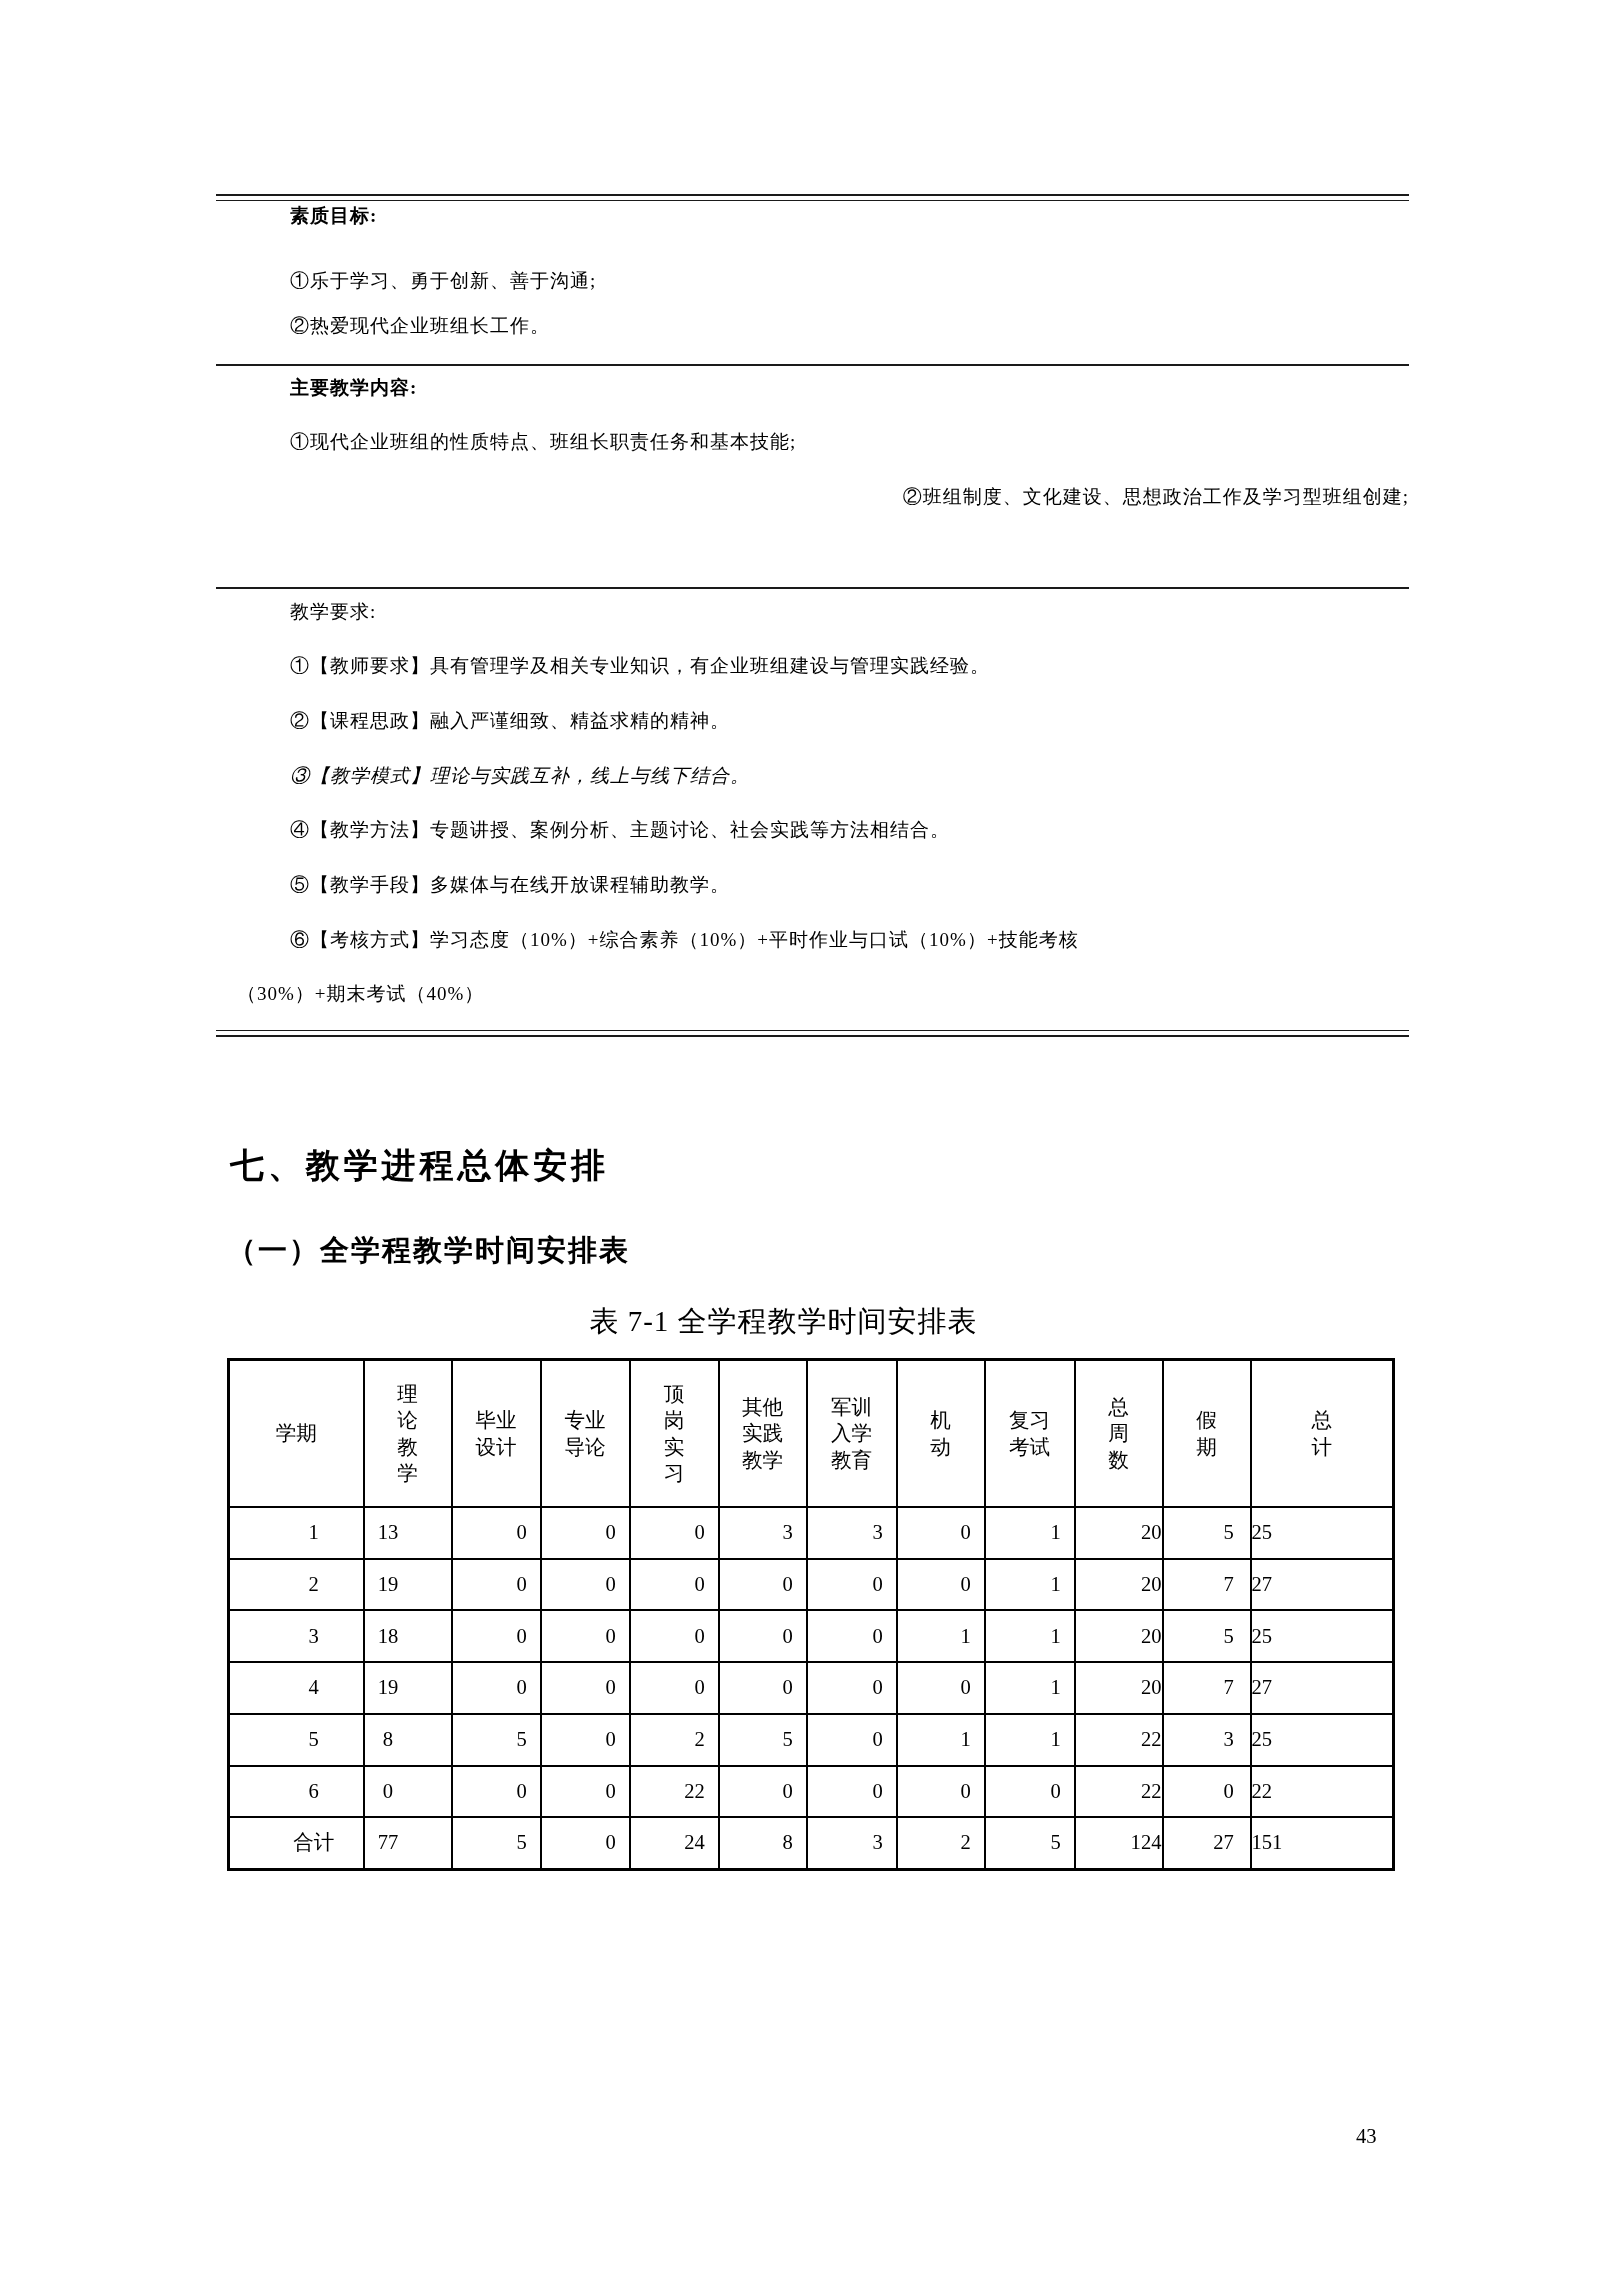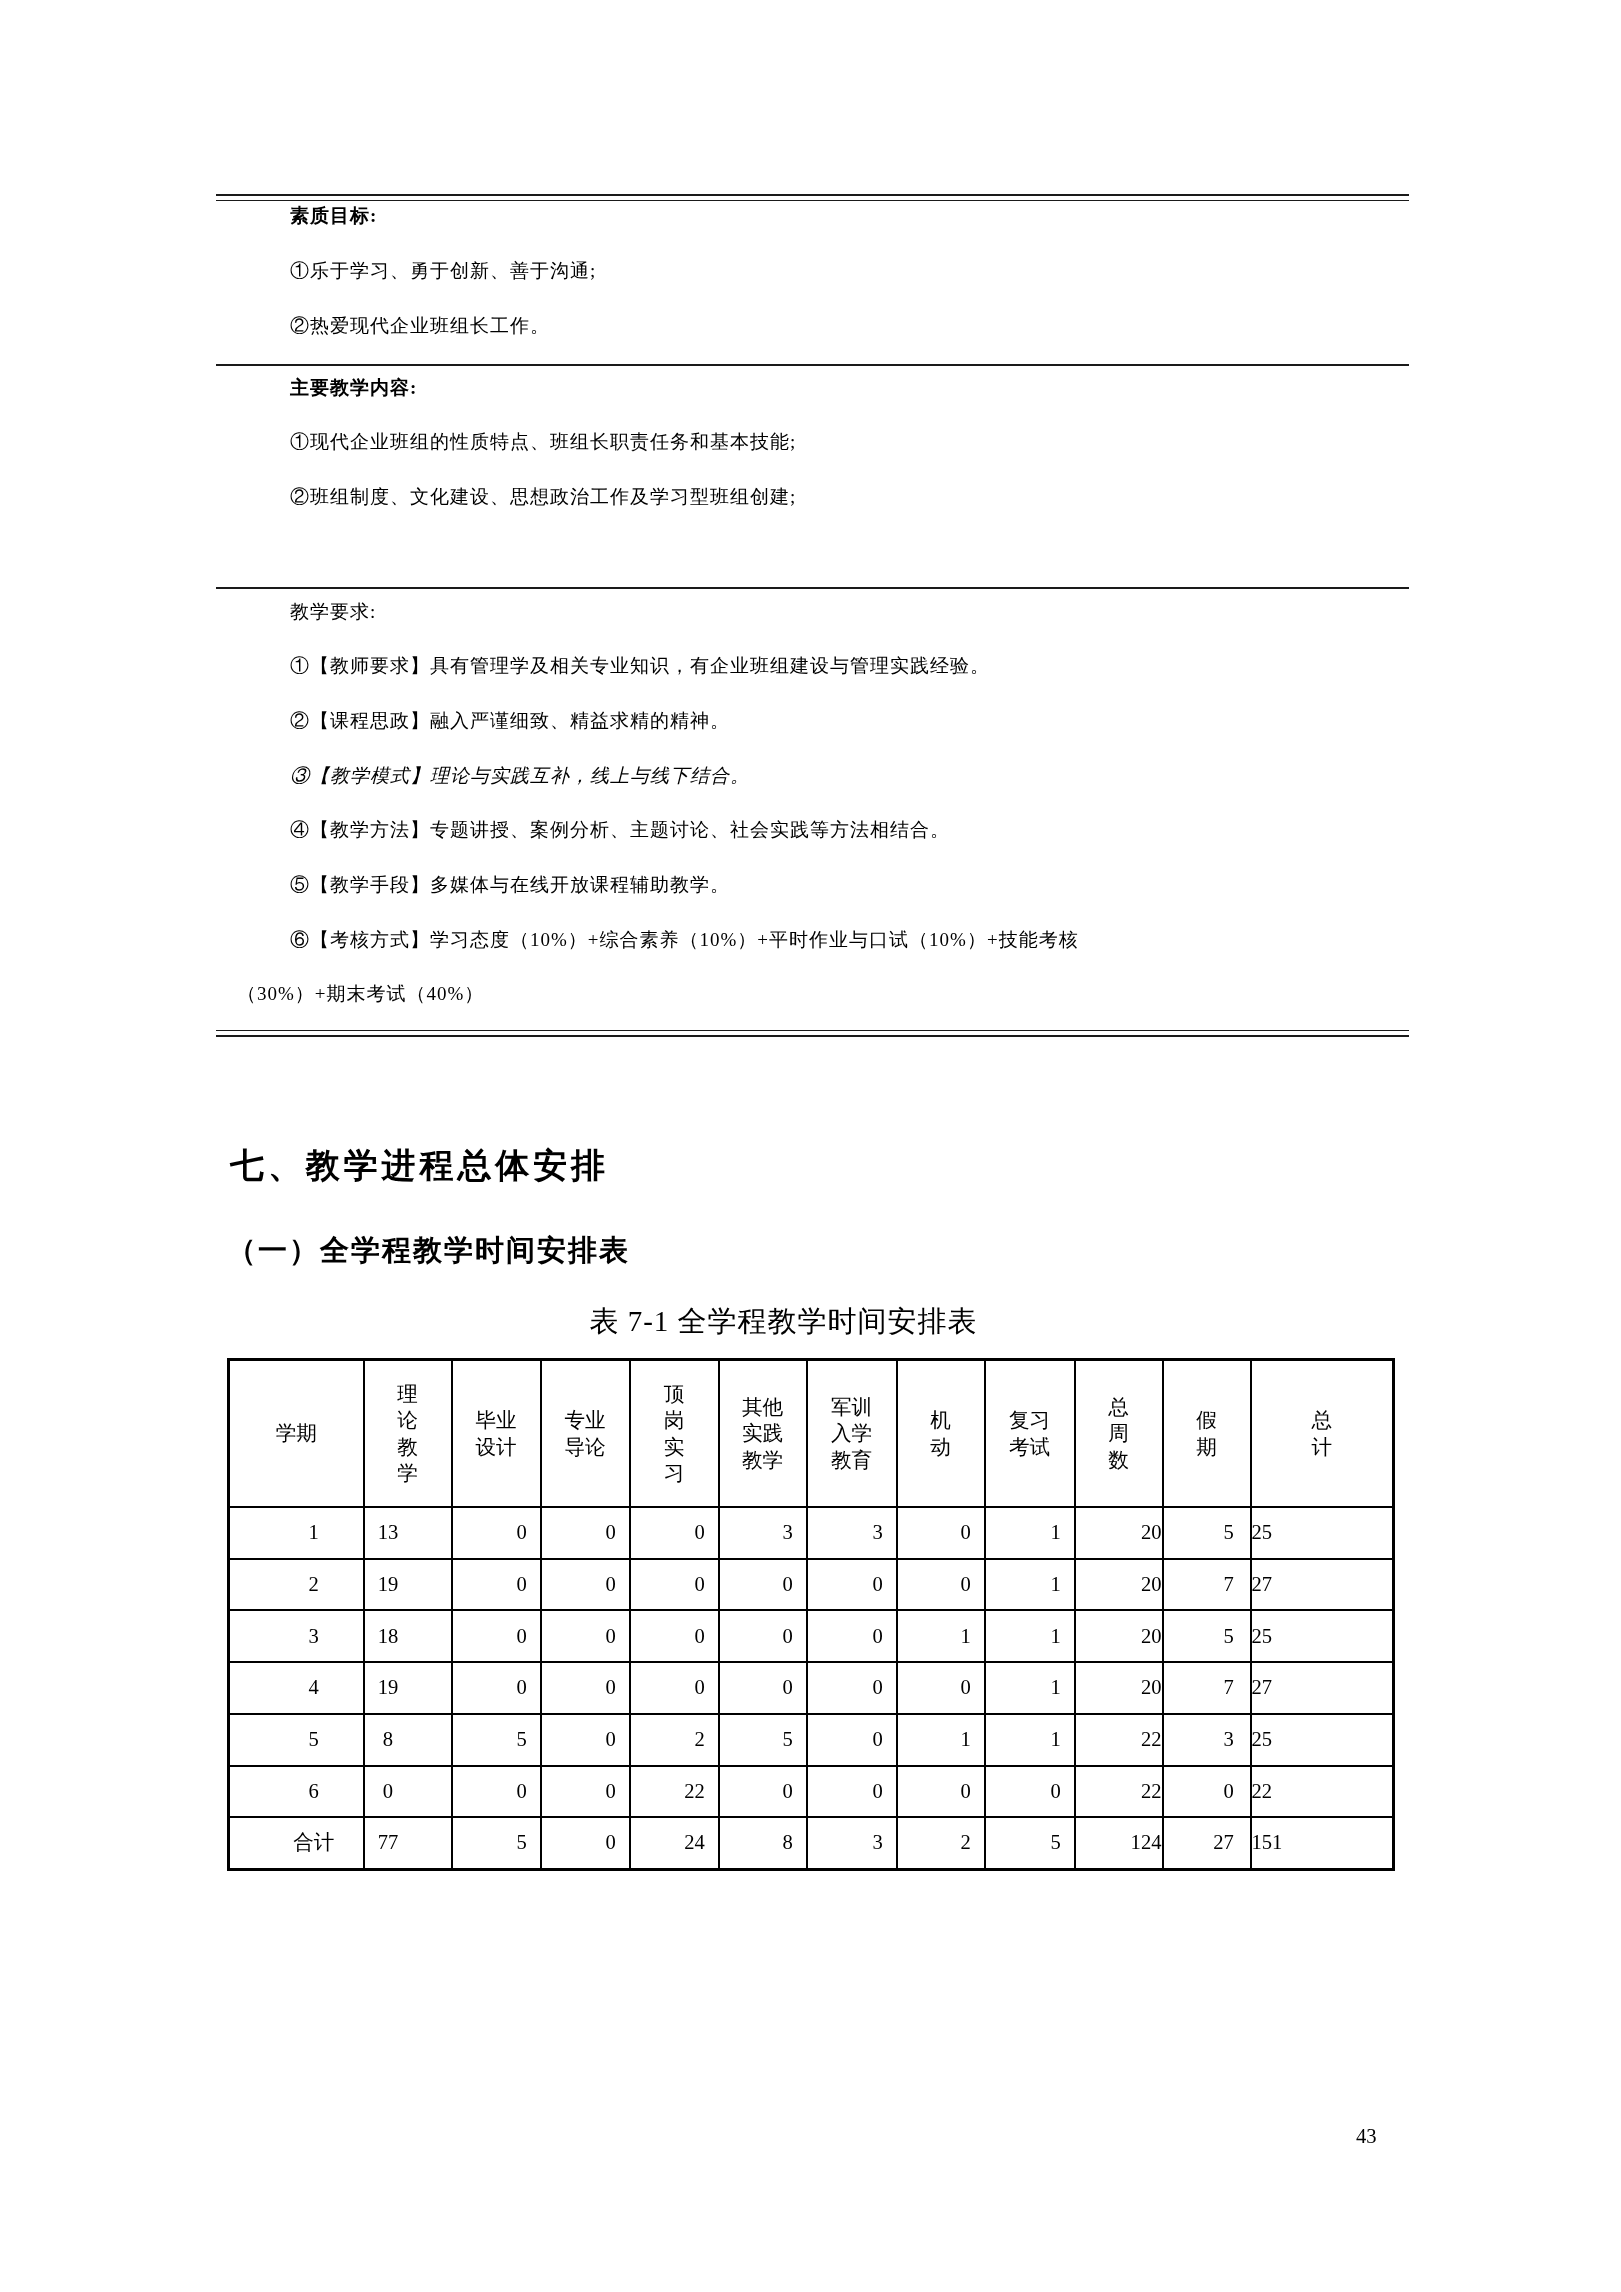--- a/index.html
+++ b/index.html
@@ -67,28 +67,28 @@
   }
 </style>
 </head>
 <body>
 
 <div class="page">
 
   <div class="rule rule-double-top" style="top:194px;"></div>
 
   <div class="para indent bold" style="top:201px;">素质目标:</div>
-  <div class="para indent" style="top:256px;">①乐于学习、勇于创新、善于沟通;</div>
+  <div class="para indent" style="top:266px;">①乐于学习、勇于创新、善于沟通;</div>
   <div class="para indent" style="top:311px;">②热爱现代企业班组长工作。</div>
 
   <div class="rule rule-single" style="top:364px;"></div>
 
   <div class="para indent bold" style="top:373px;">主要教学内容:</div>
   <div class="para indent" style="top:427px;">①现代企业班组的性质特点、班组长职责任务和基本技能;</div>
-  <div class="para indent" style="top:482px;">②班组制度、文化建设、思想政治工作及学习型班组创建;</div>
+  <div class="para indent" style="top:482px;text-align:right;">②班组制度、文化建设、思想政治工作及学习型班组创建;</div>
 
   <div class="rule rule-single" style="top:587px;"></div>
 
   <div class="para indent" style="top:597px;">教学要求:</div>
   <div class="para indent" style="top:651px;">①【教师要求】具有管理学及相关专业知识，有企业班组建设与管理实践经验。</div>
   <div class="para indent" style="top:706px;">②【课程思政】融入严谨细致、精益求精的精神。</div>
   <div class="para indent" style="top:761px;font-style:italic;">③【教学模式】理论与实践互补，线上与线下结合。</div>
   <div class="para indent" style="top:815px;">④【教学方法】专题讲授、案例分析、主题讨论、社会实践等方法相结合。</div>
   <div class="para indent" style="top:870px;">⑤【教学手段】多媒体与在线开放课程辅助教学。</div>
   <div class="para indent" style="top:925px;">⑥【考核方式】学习态度（10%）+综合素养（10%）+平时作业与口试（10%）+技能考核</div>

